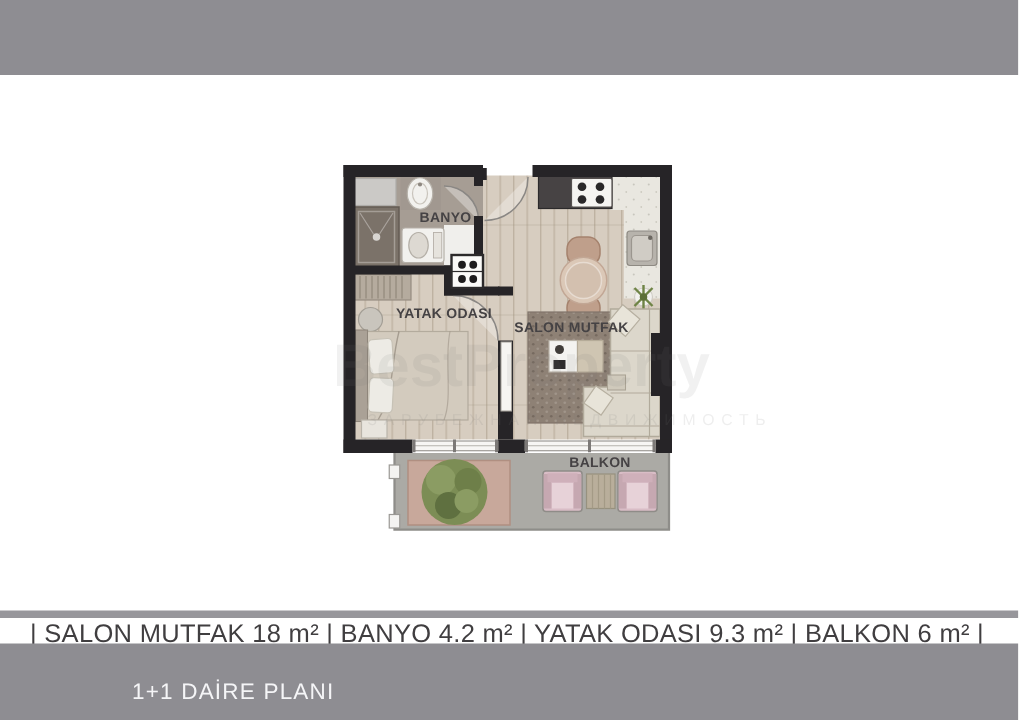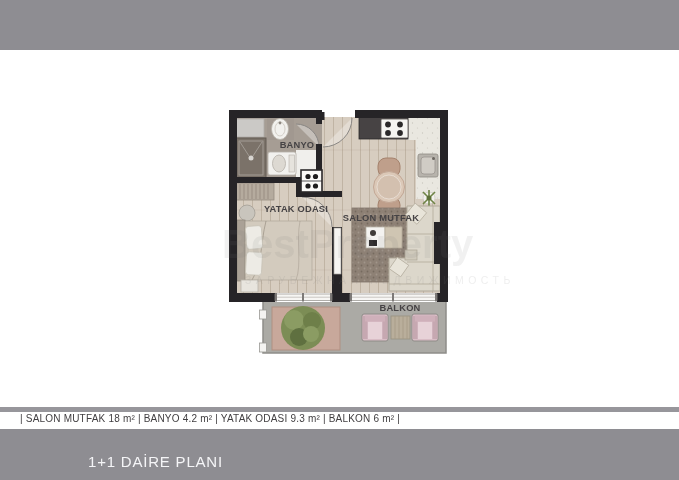--- a/index.html
+++ b/index.html
@@ -4,21 +4,21 @@
 <style>
   html,body{margin:0;padding:0;background:#fff;}
   .screen{position:relative;width:679px;height:480px;background:#ffffff;overflow:hidden;
           font-family:"Liberation Sans",sans-serif;}
   .topbar{position:absolute;left:0;top:0;width:679px;height:50px;background:#8e8d92;}
   .plan-svg{position:absolute;left:0;top:0;width:679px;height:480px;}
   .watermark{position:absolute;left:222px;top:224px;width:270px;pointer-events:none;}
   .wm1{font-size:40px;font-weight:bold;color:rgba(120,120,120,0.10);line-height:1;white-space:nowrap;}
   .wm2{font-size:10.5px;letter-spacing:4.5px;color:rgba(120,120,120,0.13);margin-top:10px;white-space:nowrap;margin-left:23px;}
   .divider{position:absolute;left:0;top:407px;width:679px;height:5px;background:#97969b;}
-  .areas{position:absolute;left:20px;top:413px;font-size:10px;color:#403e40;letter-spacing:0.2px;}
+  .areas{position:absolute;left:20px;top:413px;font-size:17px;color:#403e40;letter-spacing:0.2px;}
   .bottombar{position:absolute;left:0;top:429px;width:679px;height:65px;background:#8e8d92;
              display:flex;align-items:center;}
   .bottombar .title{margin-left:88px;color:#f5f5f7;font-size:15px;letter-spacing:0.8px;}
   .rlabel{font-family:"Liberation Sans",sans-serif;font-size:9.3px;font-weight:bold;
           fill:#454244;letter-spacing:0.2px;text-anchor:middle;}
 </style>
 </head>
 <body>
 
 <div class="screen">

